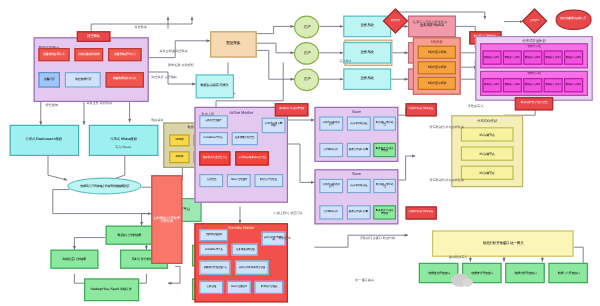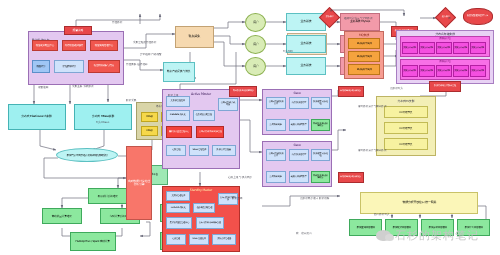--- a/index.html
+++ b/index.html
@@ -530,16 +530,15 @@
       <div class="lbl" style="left: 232px; top: 196px; font-size: 2.6px;">数据查询</div>
       <div class="lbl" style="left: 228px; top: 175px; font-size: 2.6px;">心跳上报与 状态同步</div>
       <div class="lbl" style="left: 300px; top: 196px; font-size: 2.6px;">元数据同步接口 数据传输</div>
       <div class="lbl" style="left: 296px; top: 231px; font-size: 2.6px;">统一接口路由</div>
       <div class="lbl" style="left: 390px; top: 86px; font-size: 2.6px;">元数据写入</div>
       <div class="lbl" style="left: 374px; top: 212px; font-size: 2.6px;">路由数据写入</div>
     </div>
 
   <div class="wm" style="left:376px;top:228px;">
     <span class="wx"></span>
-    <span class="wt">石杉的架构笔记</span>
   </div>
 
 </div>
 
 </body></html>

